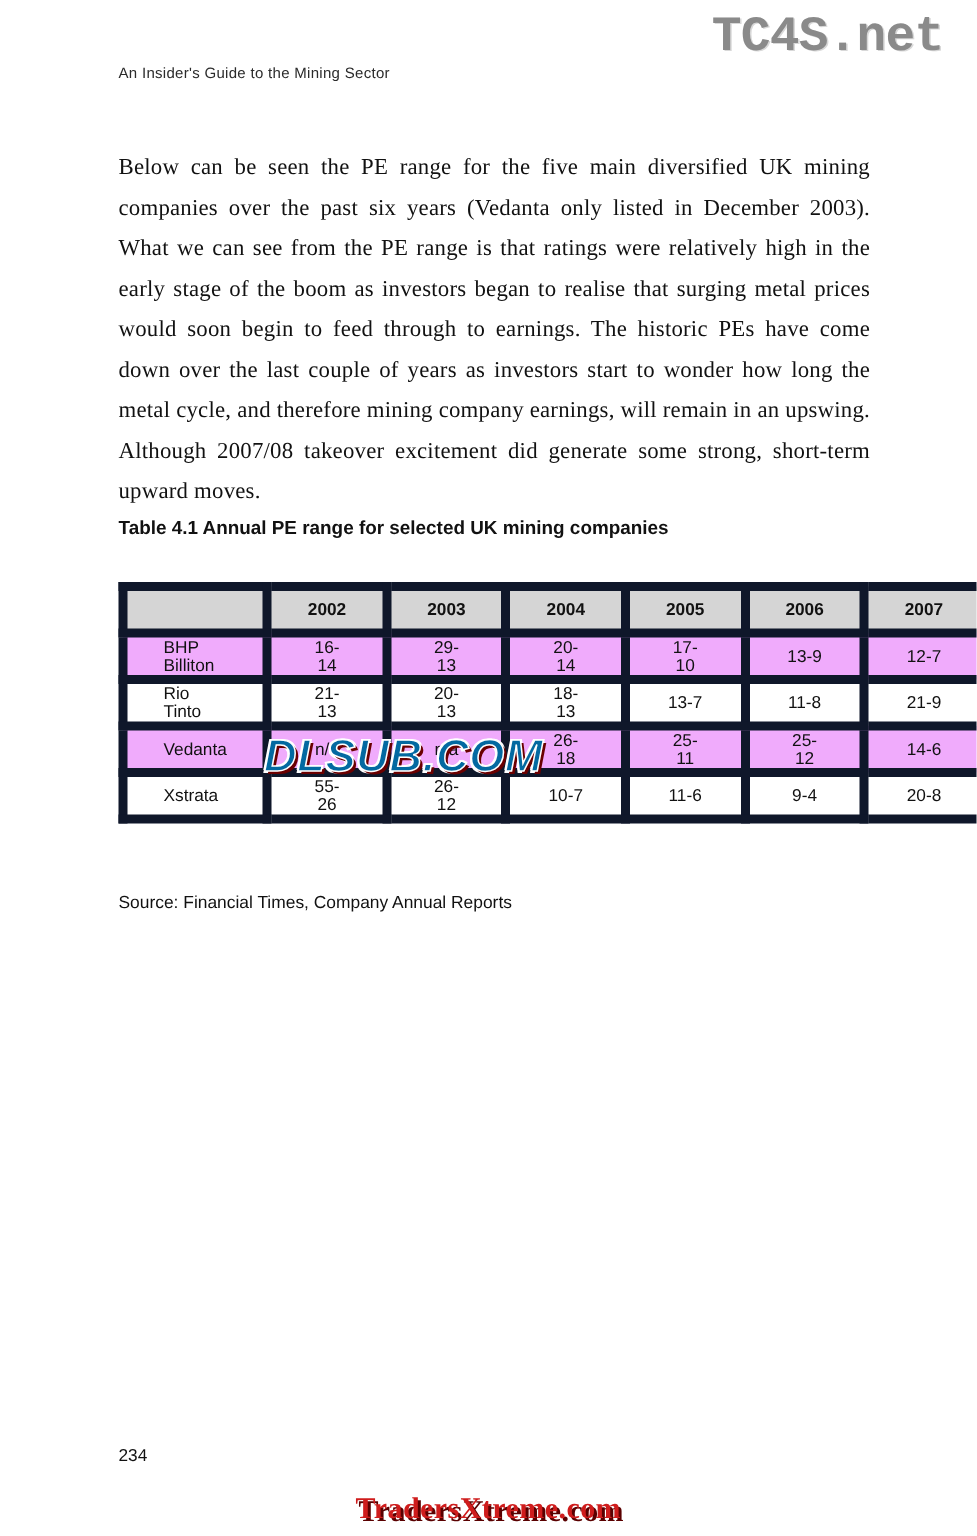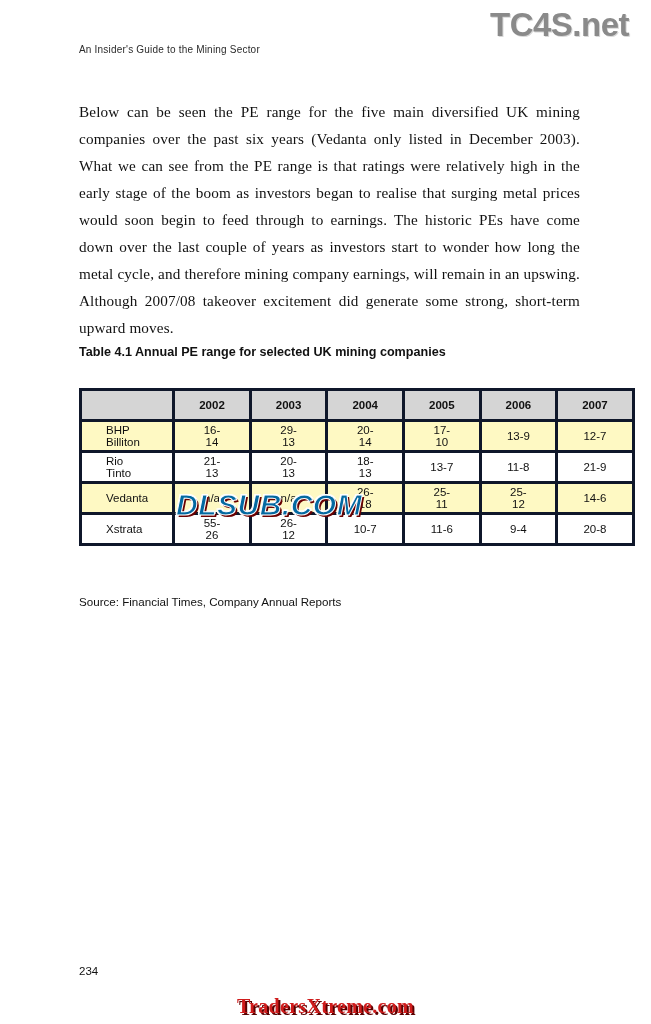--- a/index.html
+++ b/index.html
@@ -20,21 +20,21 @@
   .page {
     position: relative;
     width: 651px;
     height: 1024px;
   }
 
   .watermark-top {
     position: absolute;
     top: 6px;
     right: 22px;
-    font-family: Liberation Sans, sans-serif;
+    font-family: Liberation Mono, monospace;
     font-weight: bold;
     font-size: 33px;
     color: #8a8a8a;
     letter-spacing: -0.5px;
     text-shadow: 1px 1px 0 #d8d8d8;
   }
 
   .running-head {
     position: absolute;
     top: 44px;
@@ -73,21 +73,21 @@
     top: 388px;
     left: 79px;
     width: 497px;
     border-collapse: collapse;
     font-family: "Liberation Sans", sans-serif;
     font-size: 11.5px;
     color: #111111;
   }
   table.pe-table th,
   table.pe-table td {
-    border: 3px solid #0f172a;
+    border: 6px solid #0f172a;
     height: 31px;
     padding: 0 24px;
     font-weight: normal;
     background: #ffffff;
   }
   table.pe-table thead th {
     background: #d5d5d5;
     font-weight: bold;
     text-align: center;
   }
@@ -96,21 +96,21 @@
   }
   table.pe-table tbody td.rowhead {
     text-align: left;
     width: 125px;
   }
   table.pe-table tbody td.val {
     text-align: center;
     width: 62px;
   }
   table.pe-table tbody tr.shaded td {
-    background: #fef9c3;
+    background: #f0abfc;
   }
 
   .source-line {
     position: absolute;
     top: 595px;
     left: 79px;
     font-family: "Liberation Sans", sans-serif;
     font-size: 11.6px;
     color: #111111;
   }

